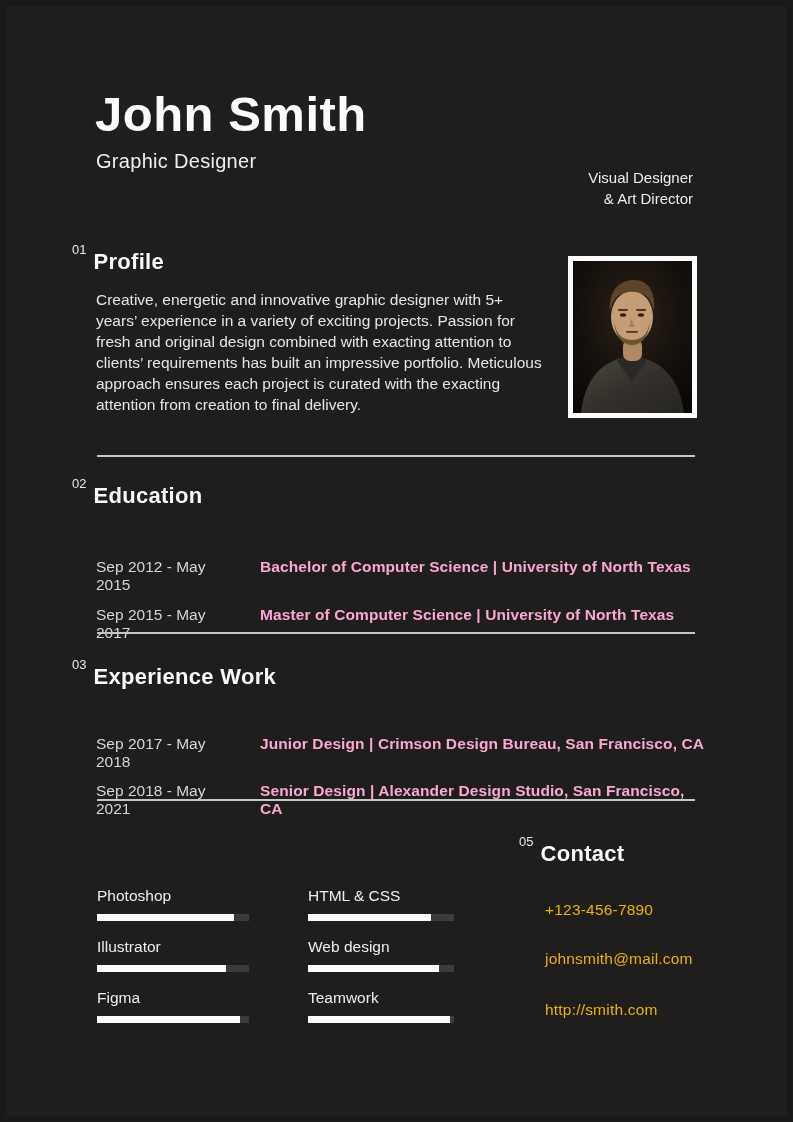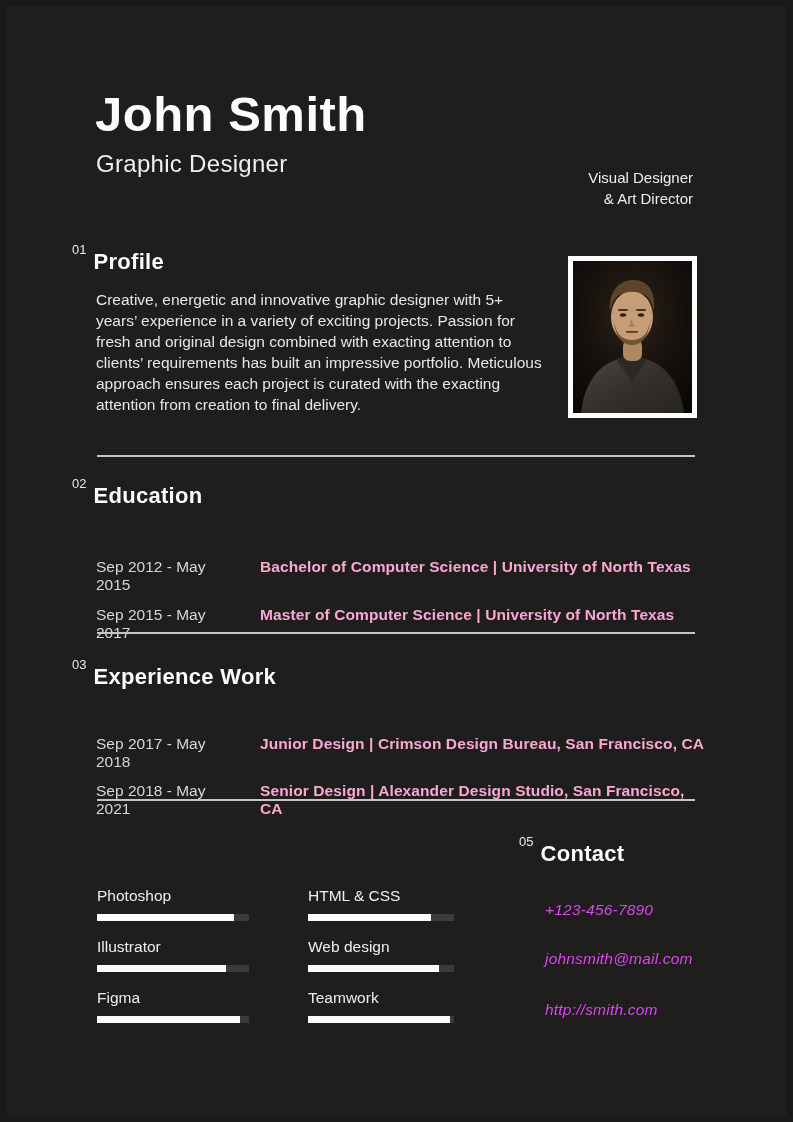--- a/index.html
+++ b/index.html
@@ -15,21 +15,21 @@
   }
   .abs{position:absolute;}
   
   .name{
     left:95px;top:86px;
     font-size:49px;font-weight:bold;color:#fbfbfb;
     letter-spacing:0.5px;
   }
   .job-title{
     left:96px;top:150px;
-    font-size:24px;font-weight:normal;color:#f0eeee;
+    font-size:20px;font-weight:normal;color:#f0eeee;
     letter-spacing:0.3px;
   }
   .tagline{
     right:100px;top:167px;
     text-align:right;
     font-size:15px;line-height:21px;color:#eeecec;
   }
   
   .sec-head{display:flex;align-items:flex-start;}
   .sec-num{
@@ -68,21 +68,21 @@
   .row .desc{
     margin-left:18px;color:#f9a8d4;font-weight:bold;letter-spacing:0.1px;
   }
   
   .skill{position:absolute;width:152px;}
   .skill .skill-label{font-size:15.5px;color:#efedee;margin-bottom:9px;}
   .skill .bar-track{width:100%;height:7px;background:#3d3a3a;}
   .skill .bar-fill{height:7px;background:#fbfbfb;}
   
   .contact-item{
-    left:545px;font-size:15.5px;color:#d946ef;letter-spacing:0.2px;font-style:italic;
+    left:545px;font-size:15.5px;color:#eab308;letter-spacing:0.2px;
   }
 </style>
 </head>
 <body>
 
 <div class="page">
 
   <div class="abs name">John Smith</div>
   <div class="abs job-title">Graphic Designer</div>
   <div class="abs tagline">

